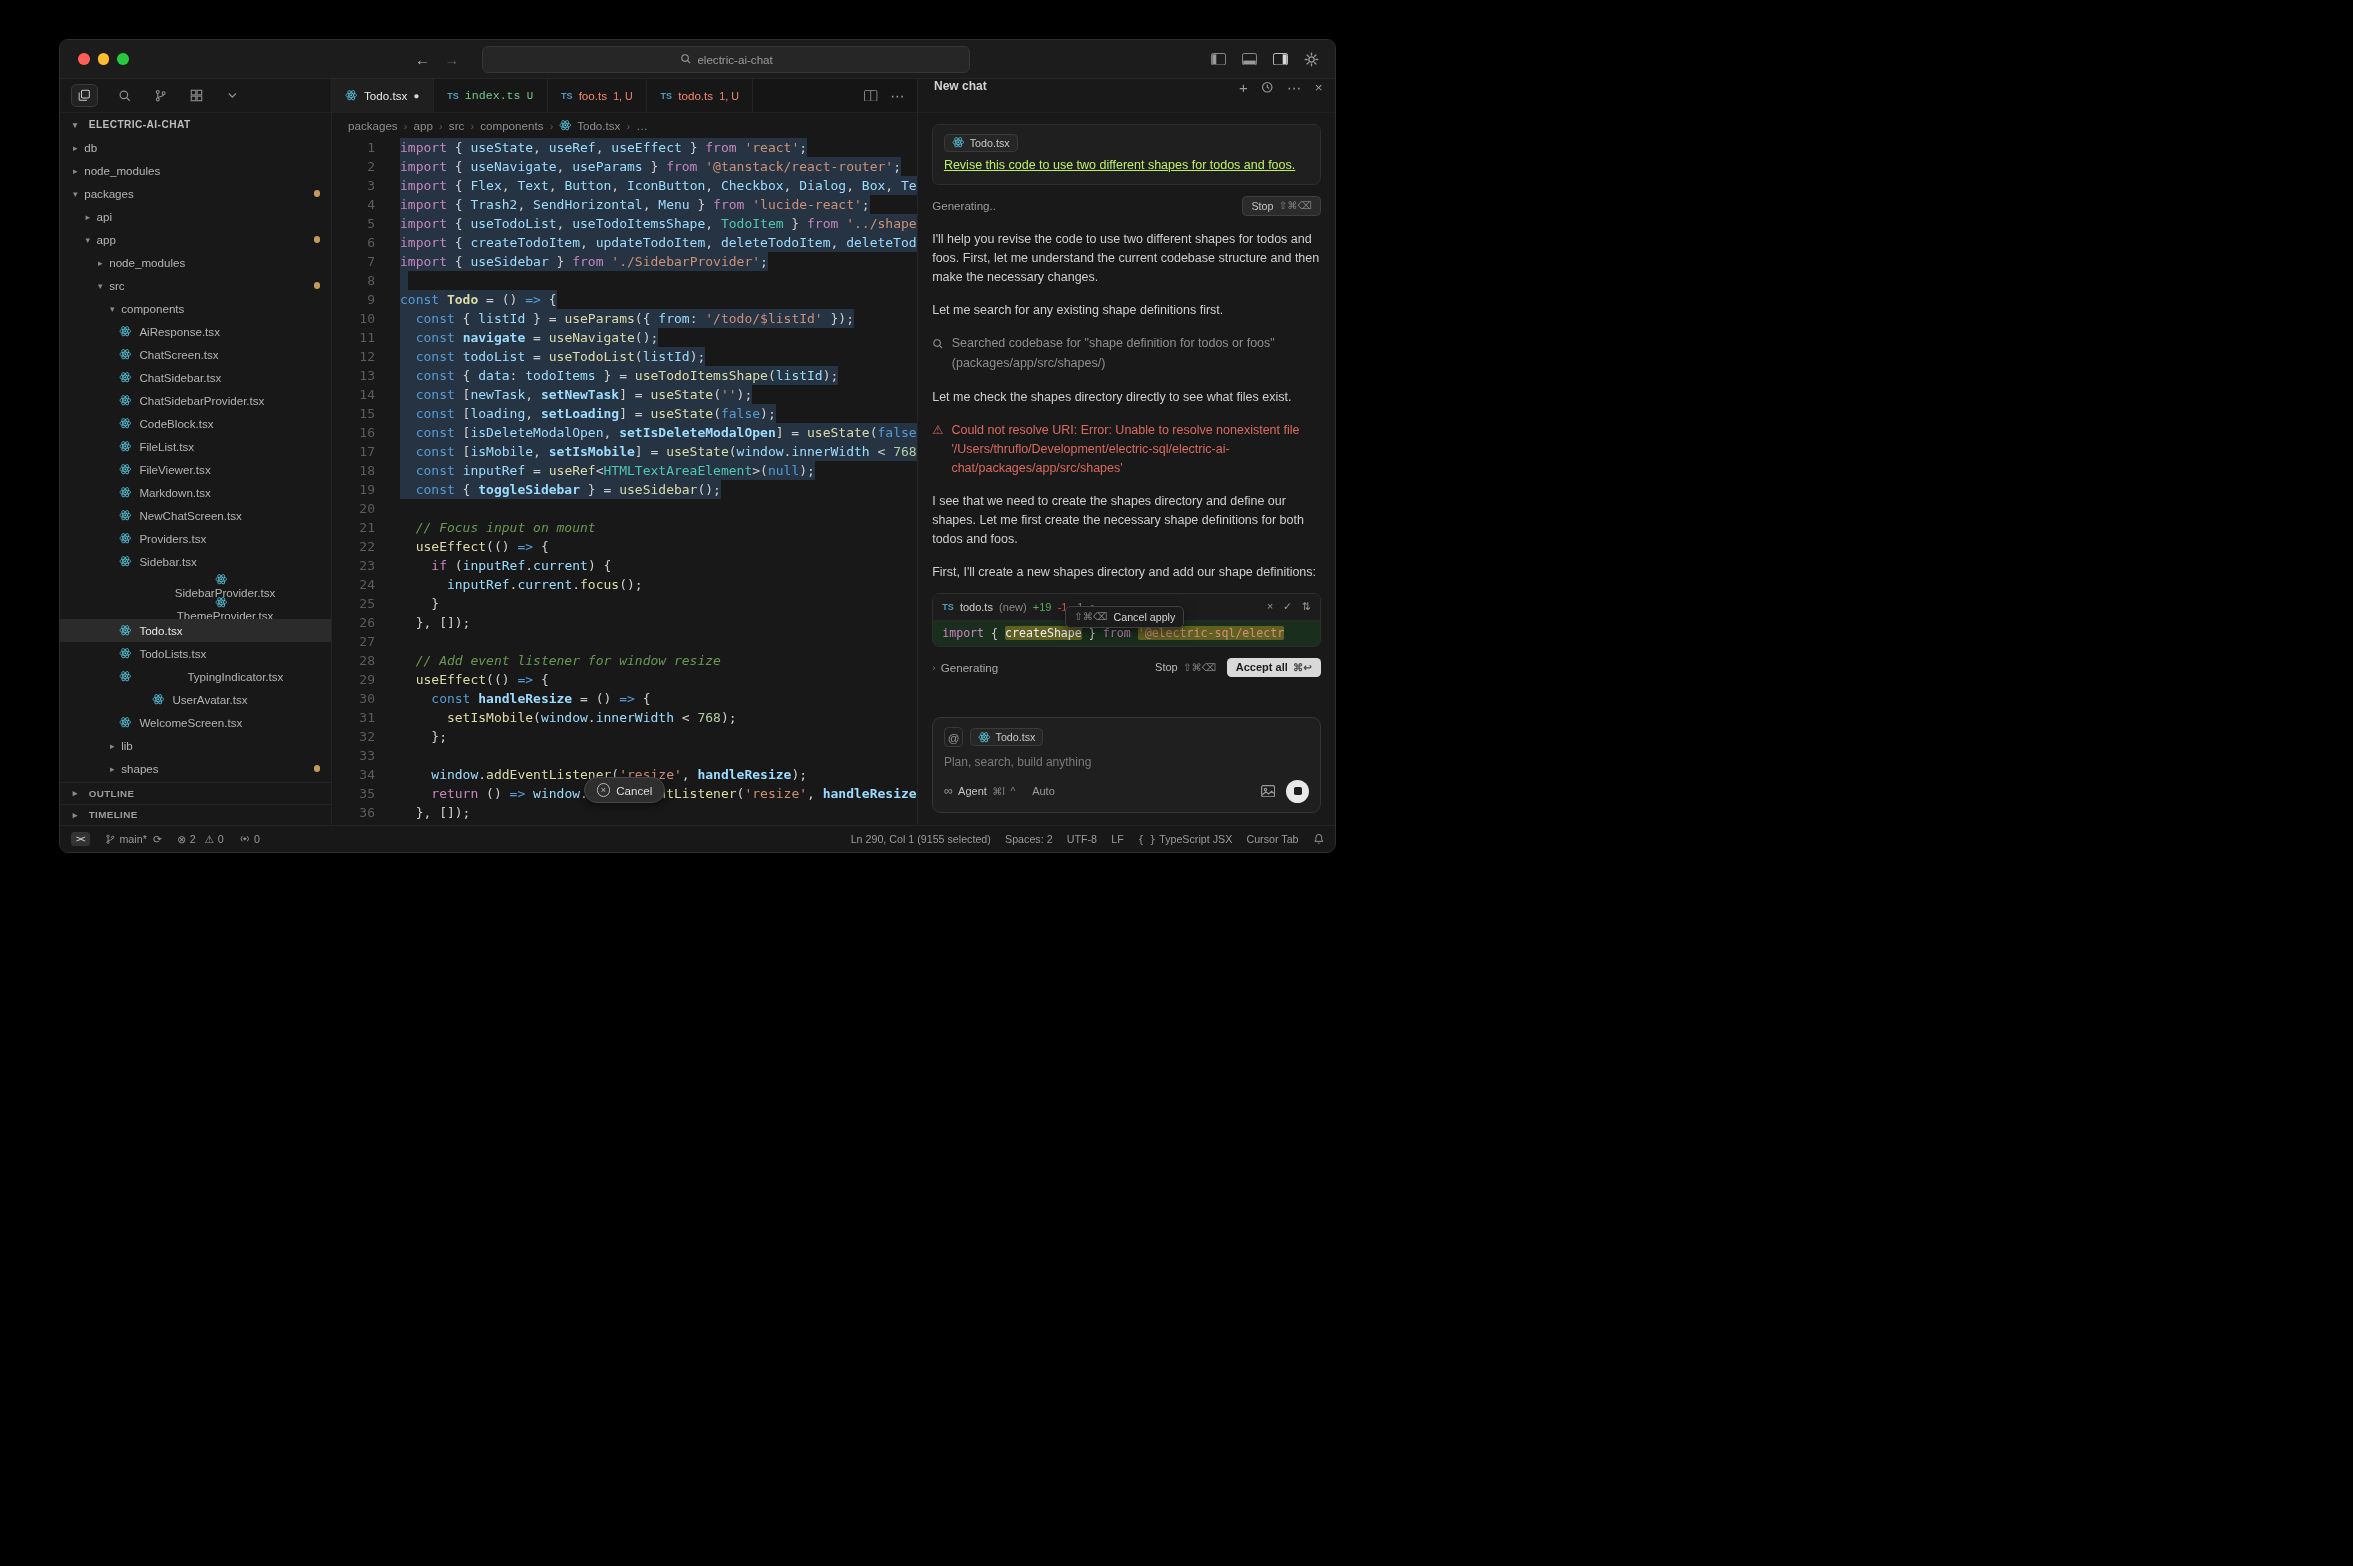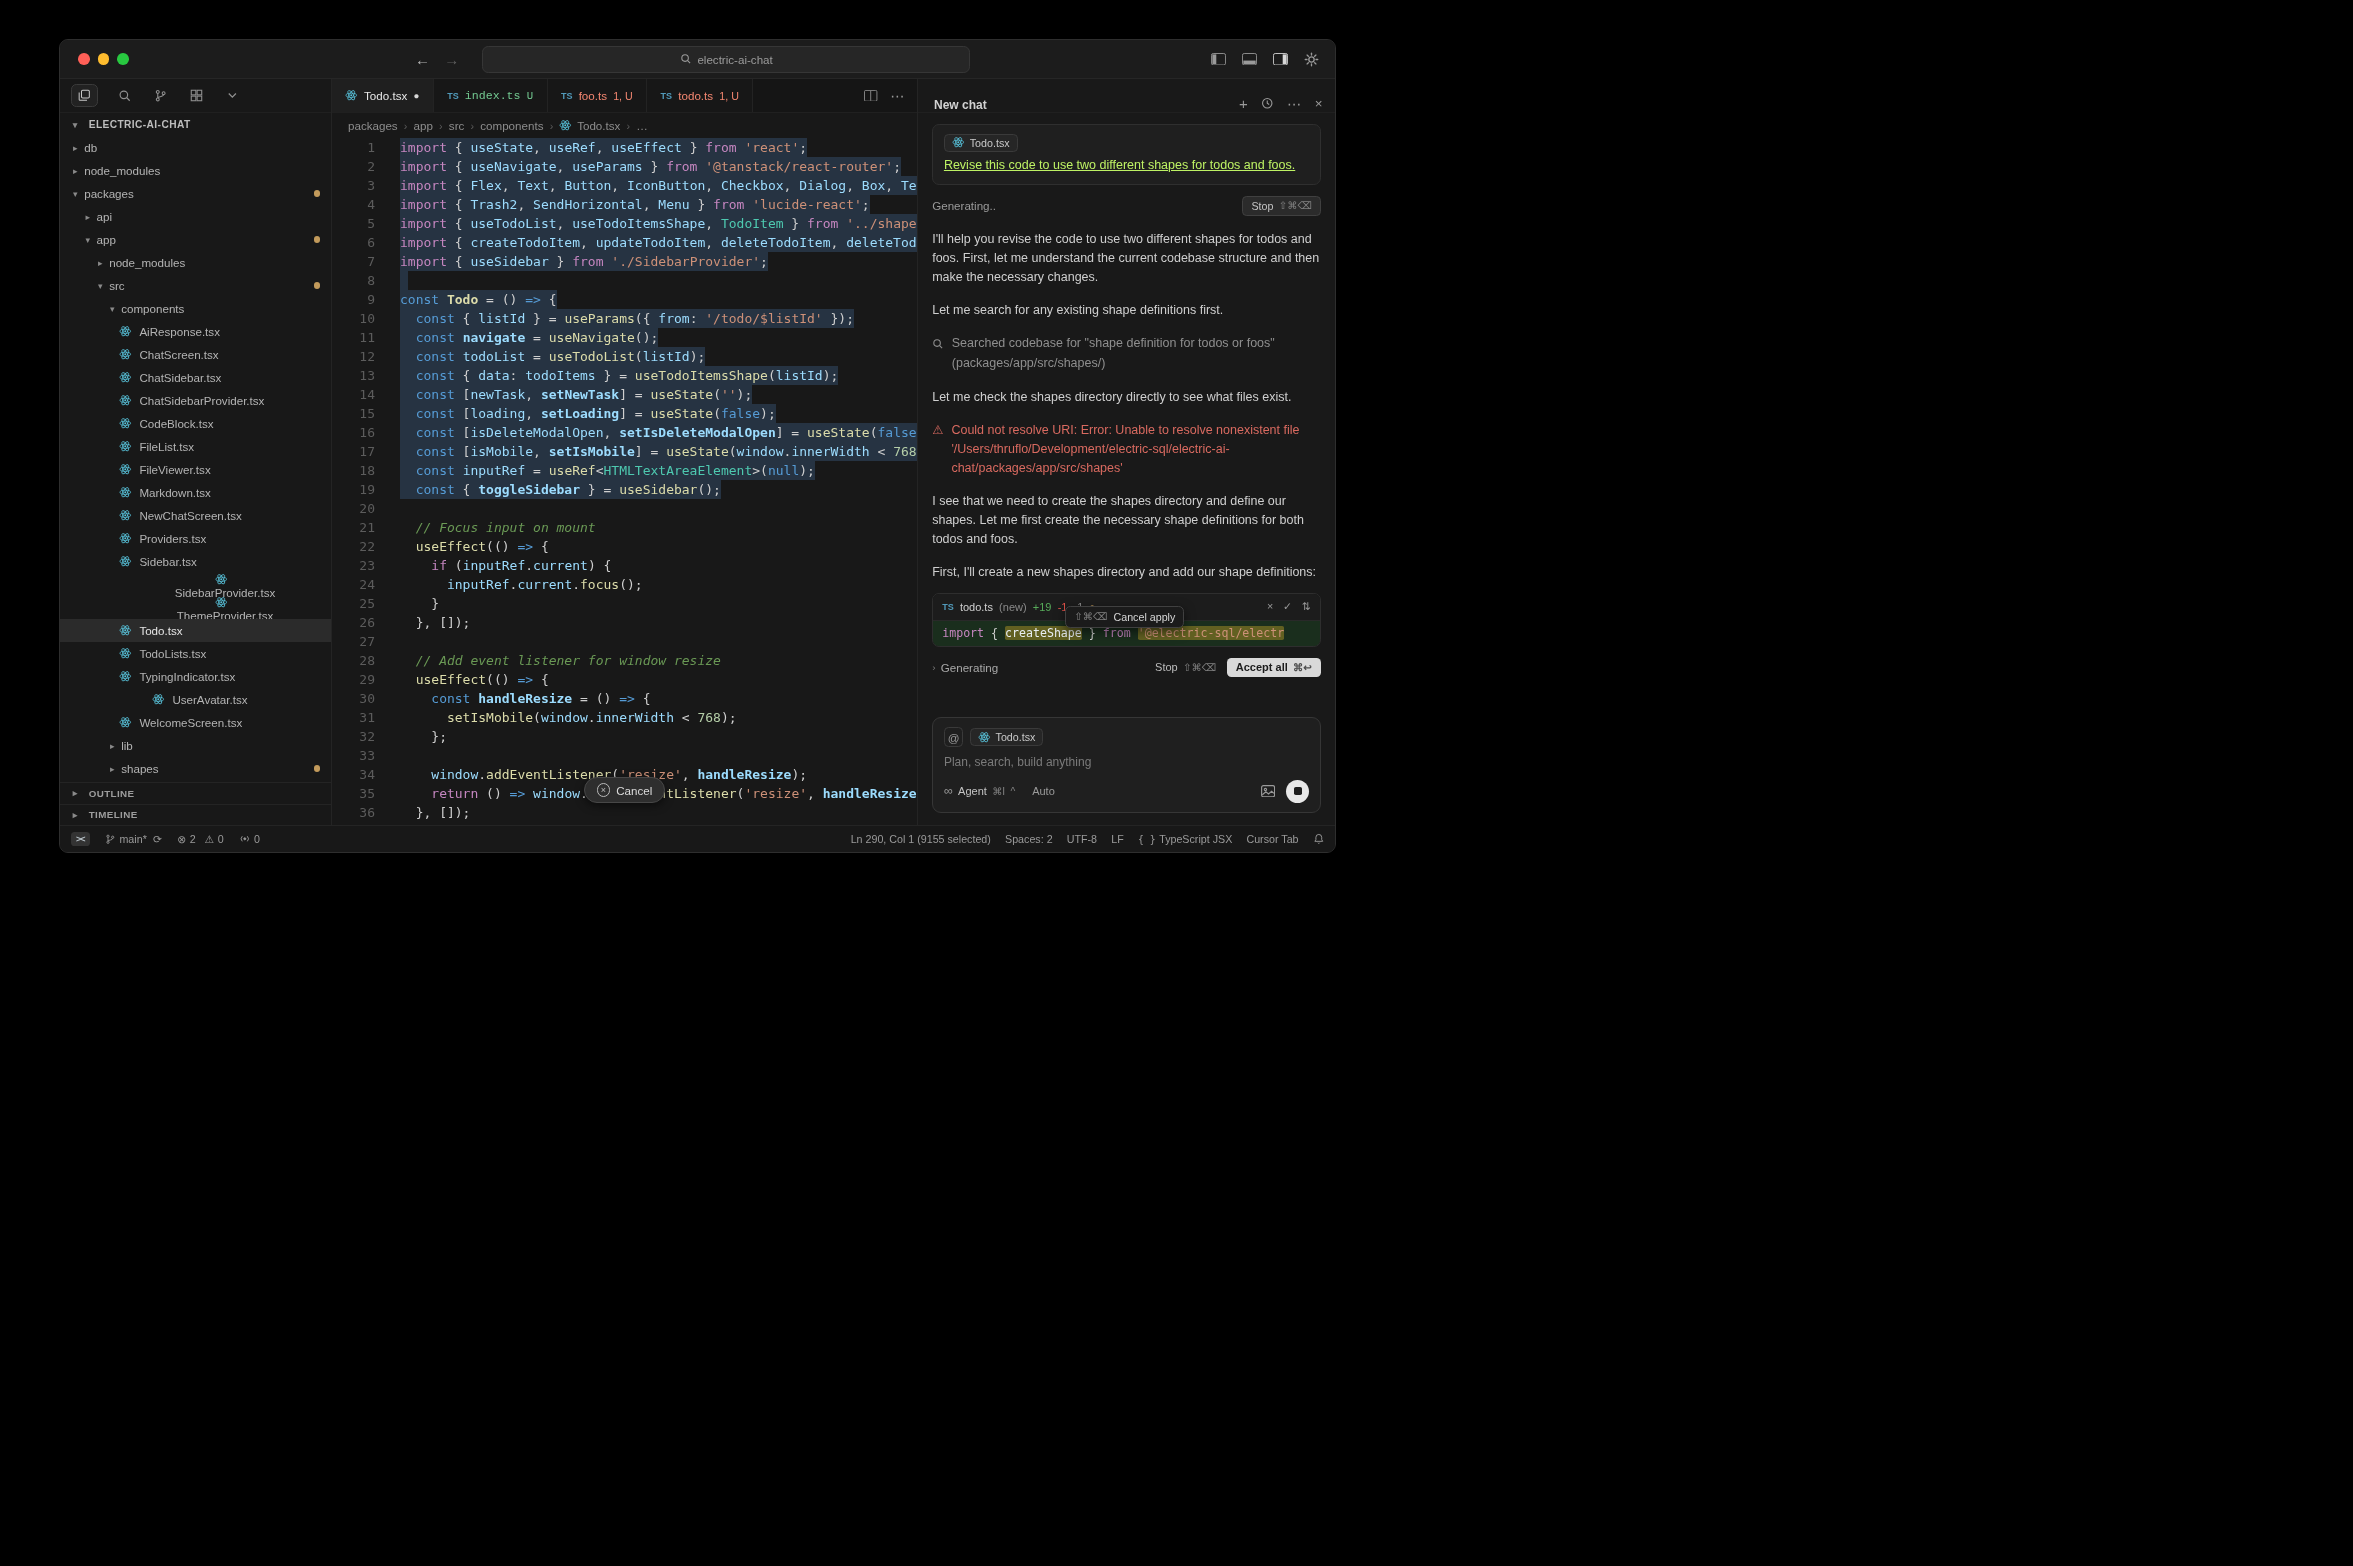--- a/index.html
+++ b/index.html
@@ -87,21 +87,21 @@
   .tk-hls{color:#CE9178;background:rgba(158,138,36,.55);border-radius:1.8px}
 
   .cancel-pill { position:absolute; left:252px; top:698px; height:26px; padding:0 11.6px;
     background:#2e2e2e; border:0.9px solid #474747; border-radius:13.4px;
     display:flex; align-items:center; gap:6.2px; font-size:11.6px; color:#dcdcdc; z-index:6;
     box-shadow:0 2.7px 9px rgba(0,0,0,.5); }
   .circ-x { width:13.4px; height:13.4px; border:1.2px solid #b9b9b9; border-radius:50%;
     display:flex; align-items:center; justify-content:center; font-size:9px; color:#b9b9b9; }
 
   
-  .chat-header { height:34px; flex:none; display:flex; align-items:flex-end; padding:0 12.5px 0 16px; border-bottom:0.9px solid #202020;gap:24px; }
+  .chat-header { height:34px; flex:none; display:flex; align-items:flex-start; padding:0 12.5px 0 16px; border-bottom:0.9px solid #202020;gap:24px; }
   .chat-title { font-size:12px; color:#d2d2d2; font-weight:bold; }
   .chat-hicons { margin-left:auto; display:flex; align-items:center; gap:13.4px; color:#9a9a9a; }
   .chat-body { flex:1; min-height:0; overflow:hidden; padding:0 14.2px; font-size:12.5px; color:#cfcfcf; }
   .user-card { margin-top:10.7px; border:0.9px solid #2f2f2f; background:#1f1f1f; border-radius:7.1px; padding:9px 10.7px; }
   .chip { display:inline-flex; align-items:center; gap:5.3px; border:0.9px solid #3a3a3a; background:#262626;
     border-radius:4.5px; padding:1.8px 7.1px; font-size:10.7px; color:#c9c9c9; }
   .user-text { margin-top:4px; line-height:18.7px; color:#bef264;text-decoration:underline; }
   .gen-row { display:flex; align-items:center; margin-top:11.6px; color:#9a9a9a; font-size:11.6px; }
   .stop-btn { margin-left:auto; display:flex; align-items:center; gap:5.3px; background:#2b2b2b; border:0.9px solid #404040;
     border-radius:4.5px; padding:2.7px 8px; font-size:10.7px; color:#c4c4c4; }
@@ -477,21 +477,21 @@
                 <g fill="none" stroke="#58c4dc" stroke-width="1">
                   <ellipse cx="8" cy="8" rx="6.8" ry="2.7"></ellipse>
                   <ellipse cx="8" cy="8" rx="6.8" ry="2.7" transform="rotate(60 8 8)"></ellipse>
                   <ellipse cx="8" cy="8" rx="6.8" ry="2.7" transform="rotate(120 8 8)"></ellipse>
                 </g>
                 <circle cx="8" cy="8" r="1.3" fill="#58c4dc"></circle>
               </svg>
             </span>
             <span>TodoLists.tsx</span>
           </div>
-          <div class="tree-row" style="padding-left: 59px;">
+          <div class="tree-row" style="padding-left: 59px; gap: 48px;">
             <span class="file-ico">
               <svg width="12.5" height="12.5" viewBox="0 0 16 16">
                 <g fill="none" stroke="#58c4dc" stroke-width="1">
                   <ellipse cx="8" cy="8" rx="6.8" ry="2.7"></ellipse>
                   <ellipse cx="8" cy="8" rx="6.8" ry="2.7" transform="rotate(60 8 8)"></ellipse>
                   <ellipse cx="8" cy="8" rx="6.8" ry="2.7" transform="rotate(120 8 8)"></ellipse>
                 </g>
                 <circle cx="8" cy="8" r="1.3" fill="#58c4dc"></circle>
               </svg>
             </span>

